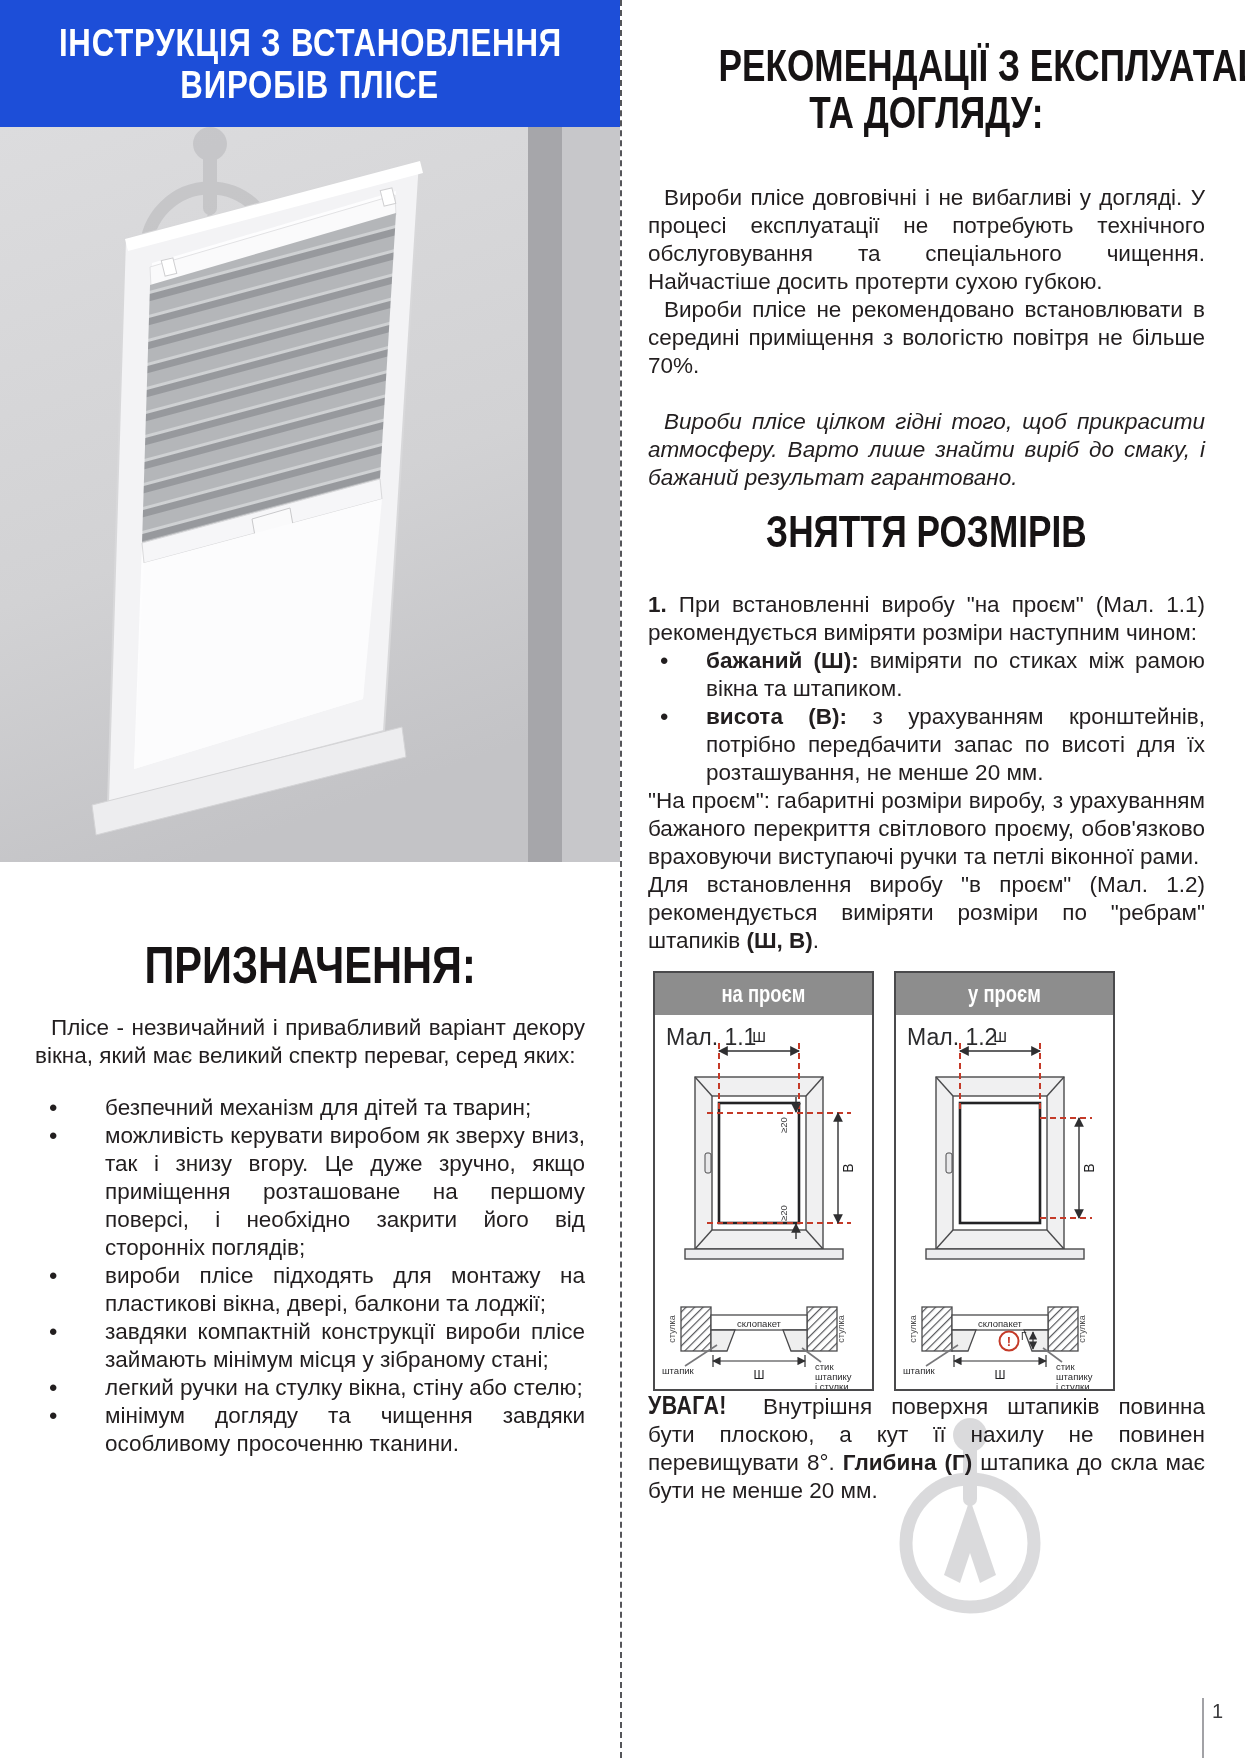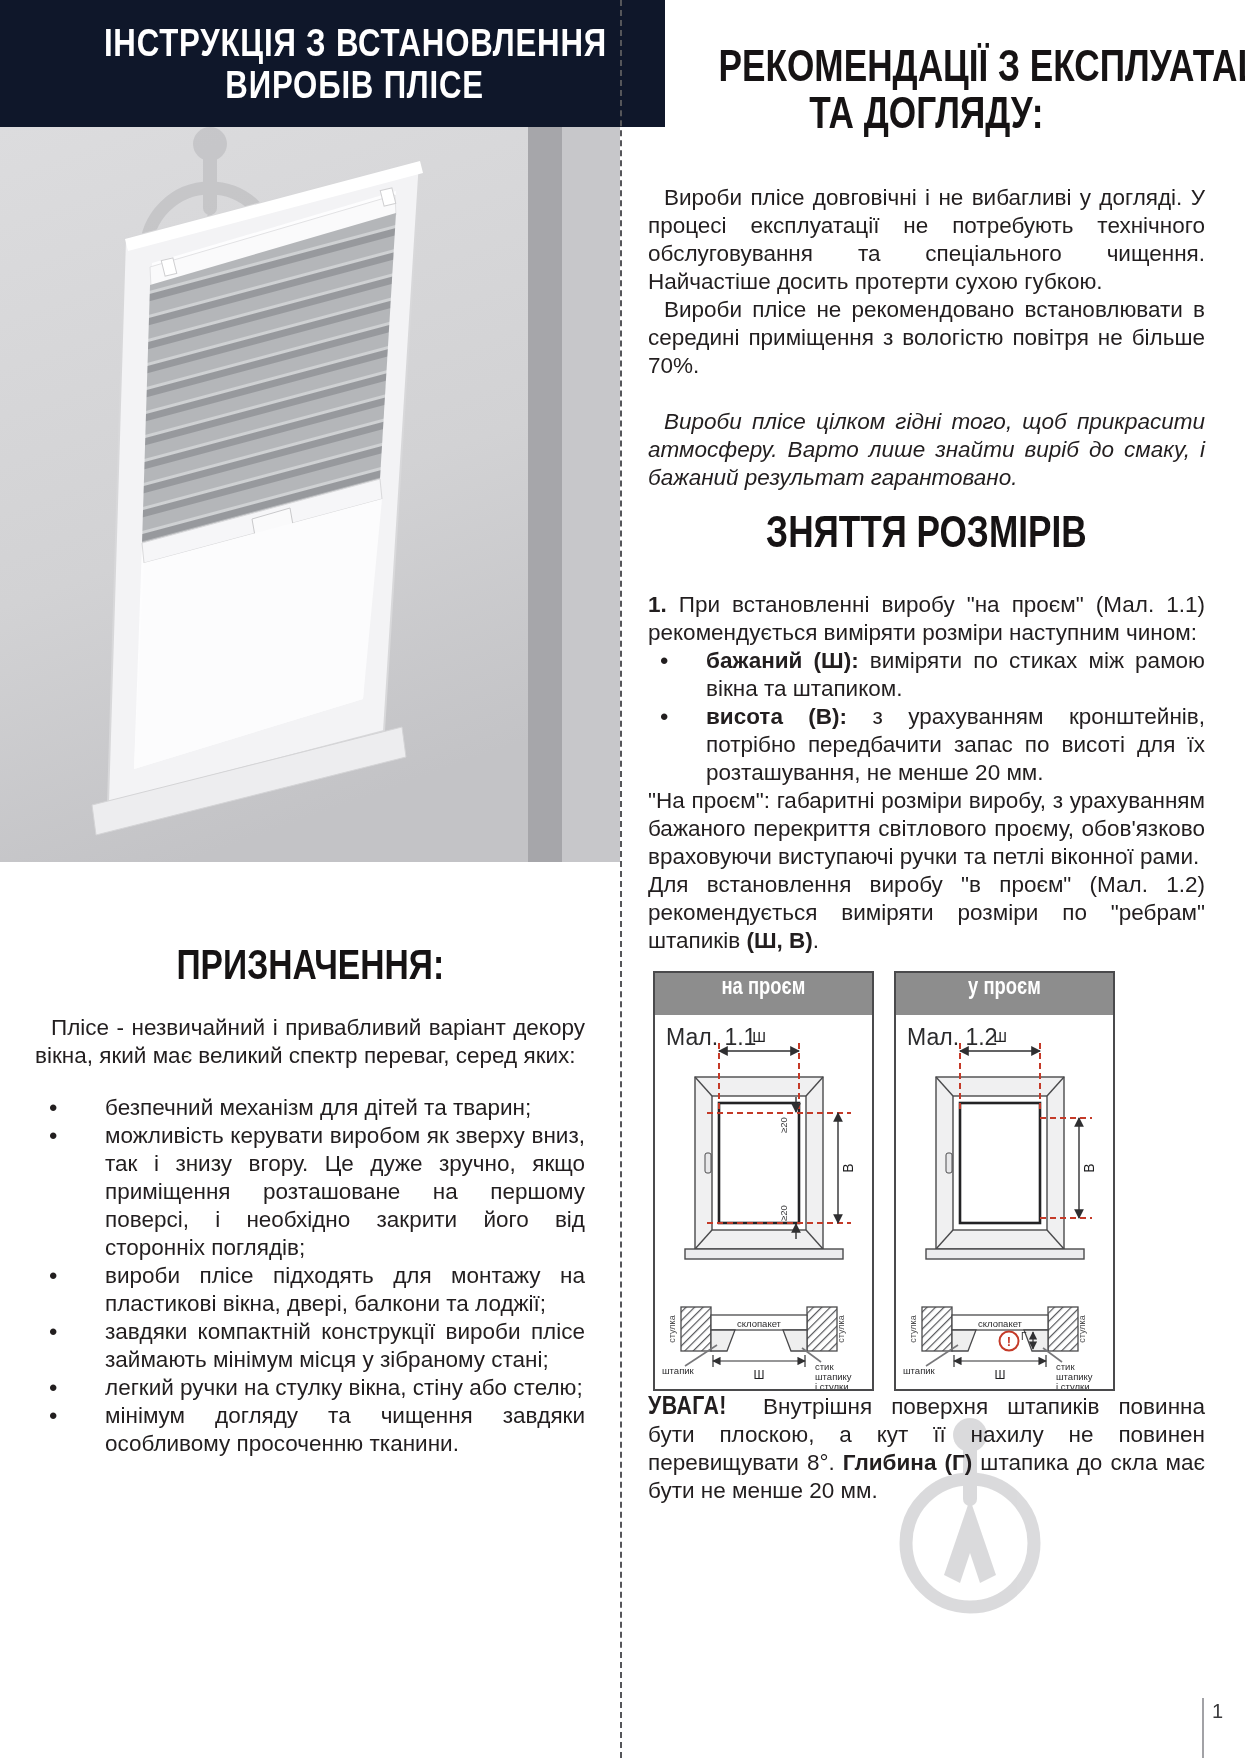--- a/index.html
+++ b/index.html
@@ -4,30 +4,30 @@
 <style>
   html,body{margin:0;padding:0;background:#e9e9e9;}
   .page{position:relative;width:1245px;height:1758px;background:#ffffff;overflow:hidden;
         font-family:"Liberation Sans",sans-serif;color:#221e1f;margin:0 auto;}
 
   
   .divider{position:absolute;left:620px;top:0;height:1758px;width:0;
            border-left:2px dashed #55565a;z-index:3;}
 
   
-  .band{position:absolute;left:0;top:0;width:620px;height:127px;background:#0f172a;
-        display:flex;flex-direction:column;align-items:center;justify-content:center;z-index:2;padding-left:45px;}
+  .band{position:absolute;left:0;top:0;width:620px;height:127px;background:#1d4ed8;
+        display:flex;flex-direction:column;align-items:center;justify-content:center;z-index:2;}
   .band .line{color:#fff;font-weight:bold;font-size:39px;line-height:42px;letter-spacing:1px;}
   .cond{display:inline-block;transform:scaleX(.8);transform-origin:50% 50%;white-space:nowrap;}
 
   .photo{position:absolute;left:0;top:127px;width:620px;height:735px;overflow:hidden;}
 
   .left-text{position:absolute;left:0;top:862px;width:620px;box-sizing:border-box;
              padding:0 35px;z-index:2;}
-  .h-big{font-size:42px;font-weight:bold;color:#161314;text-align:center;line-height:46px;margin:0;}
+  .h-big{font-size:52px;font-weight:bold;color:#161314;text-align:center;line-height:46px;margin:0;}
   .purpose-h{margin-top:80px;}
   .body-t{font-size:22.5px;line-height:28px;text-align:justify;color:#221e1f;margin:0;}
   .indent{text-indent:16px;}
   .left-text .intro{margin-top:26px;}
   ul.plain{list-style:none;margin:24px 0 0 0;padding:0;}
   ul.plain li{position:relative;padding-left:70px;font-size:22.5px;line-height:28px;text-align:justify;}
   ul.plain li::before{content:"\2022";position:absolute;left:14px;top:0;font-size:24px;}
 
   
   .right{position:absolute;left:622px;top:0;width:623px;box-sizing:border-box;
@@ -39,21 +39,21 @@
   .p-it{font-style:italic;margin-top:28px !important;}
   .gap-measure{margin-top:0;}
   ul.meas{list-style:none;margin:0;padding:0;}
   ul.meas li{position:relative;padding-left:58px;font-size:22.5px;line-height:28px;text-align:justify;}
   ul.meas li::before{content:"\2022";position:absolute;left:12px;top:0;font-size:24px;}
   b{font-weight:bold;}
 
   
   .figures{display:flex;gap:20px;margin:16px 0 0 5px;}
   .figbox{width:217px;border:2px solid #4a4a4c;background:#fff;box-sizing:content-box;}
-  .fighead{height:42px;background:#8d8d8d;display:flex;align-items:flex-start;justify-content:center;}
+  .fighead{height:42px;background:#8d8d8d;display:flex;align-items:center;justify-content:center;}
   .fighead span{color:#fff;font-weight:bold;font-size:23px;}
   .figbody{position:relative;height:374px;}
   .figcap{position:absolute;left:11px;top:9px;font-size:23px;color:#2b2b2d;z-index:2;}
   .figsvg{position:absolute;left:0;top:0;}
 
   .attention{margin-top:32px;position:relative;z-index:2;}
   .attn-label{display:inline-block;transform:scaleX(.82);transform-origin:0 70%;
               font-weight:bold;font-size:26px;letter-spacing:.5px;}
 
   

